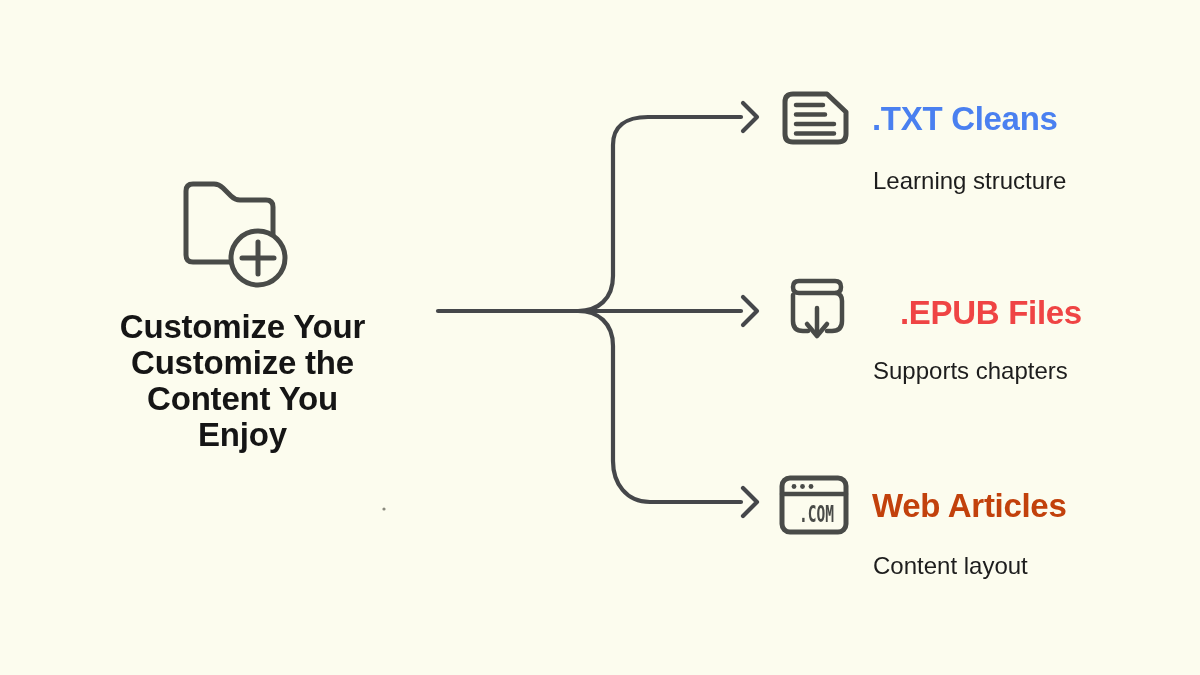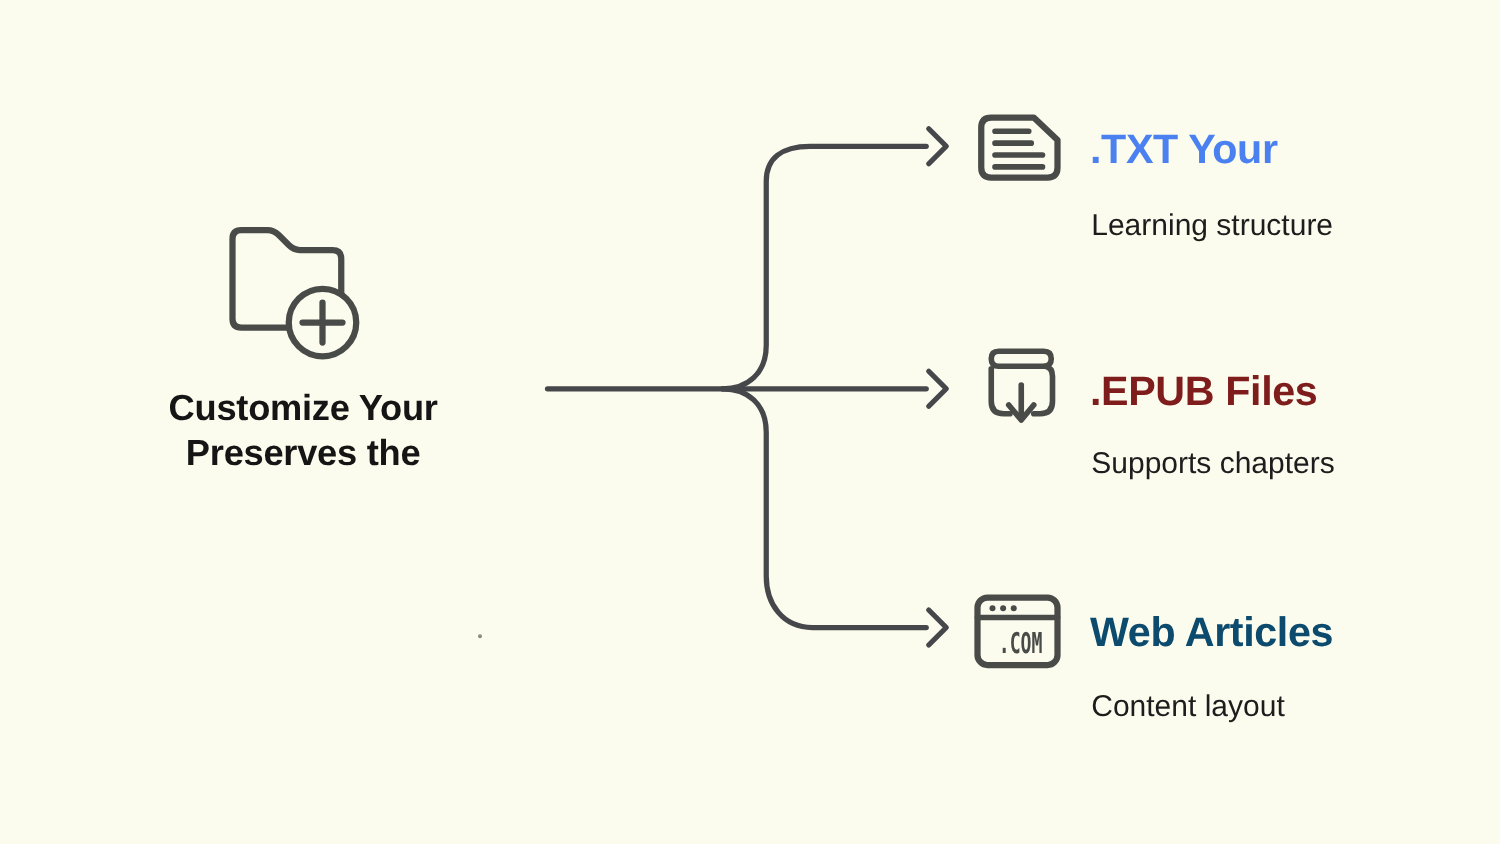--- a/index.html
+++ b/index.html
@@ -46,21 +46,21 @@
     font-weight:bold;
     font-size:23px;
     fill:var(--icon);
   }
   .center-title{
     position:absolute;
     left:105px;
     top:309px;
     width:275px;
     text-align:center;
-    font-size:29px;
+    font-size:33px;
     font-weight:700;
     line-height:36px;
     color:var(--title);
     letter-spacing:-0.2px;
   }
   .center-title span{display:block;}
   .branch{position:absolute;left:872px;}
   .branch-label{
     position:absolute;
     left:0;
@@ -120,31 +120,32 @@
       <circle class="dotfill" cx="802.5" cy="486.5" r="2.4"></circle>
       <circle class="dotfill" cx="811" cy="486.5" r="2.4"></circle>
       <text class="comtext" x="799" y="522" textLength="35" lengthAdjust="spacingAndGlyphs">.COM</text>
     </g>
 
     <circle cx="384" cy="509" r="1.6" fill="#8a8a7e"></circle>
   </svg>
 
   <div class="center-title">
     <span>Customize Your</span>
-    <span>Preserves the</span>
+    <span>Customize the</span>
+    <span>Content You Enjoy</span>
   </div>
 
   <div class="branch">
-    <div class="branch-label" style="top: 100px; color: rgb(74, 128, 240);">.TXT Your</div>
+    <div class="branch-label" style="top: 100px; color: rgb(74, 128, 240);">.TXT Cleans</div>
     <div class="branch-desc" style="top:167px;">Learning structure</div>
   </div>
 
   <div class="branch">
-    <div class="branch-label" style="top: 294px; color: #7f1d1d;">.EPUB Files</div>
+    <div class="branch-label" style="top: 294px; color: #ef4444; margin-left: 28px;">.EPUB Files</div>
     <div class="branch-desc" style="top:357px;text-align:center;">Supports chapters</div>
   </div>
 
   <div class="branch">
-    <div class="branch-label" style="top: 487px; color: #0c4a6e; text-align: right;">Web Articles</div>
+    <div class="branch-label" style="top: 487px; color: #c2410c; text-align: right;">Web Articles</div>
     <div class="branch-desc" style="top:552px;">Content layout</div>
   </div>
 
 </div>
 
 </body></html>

